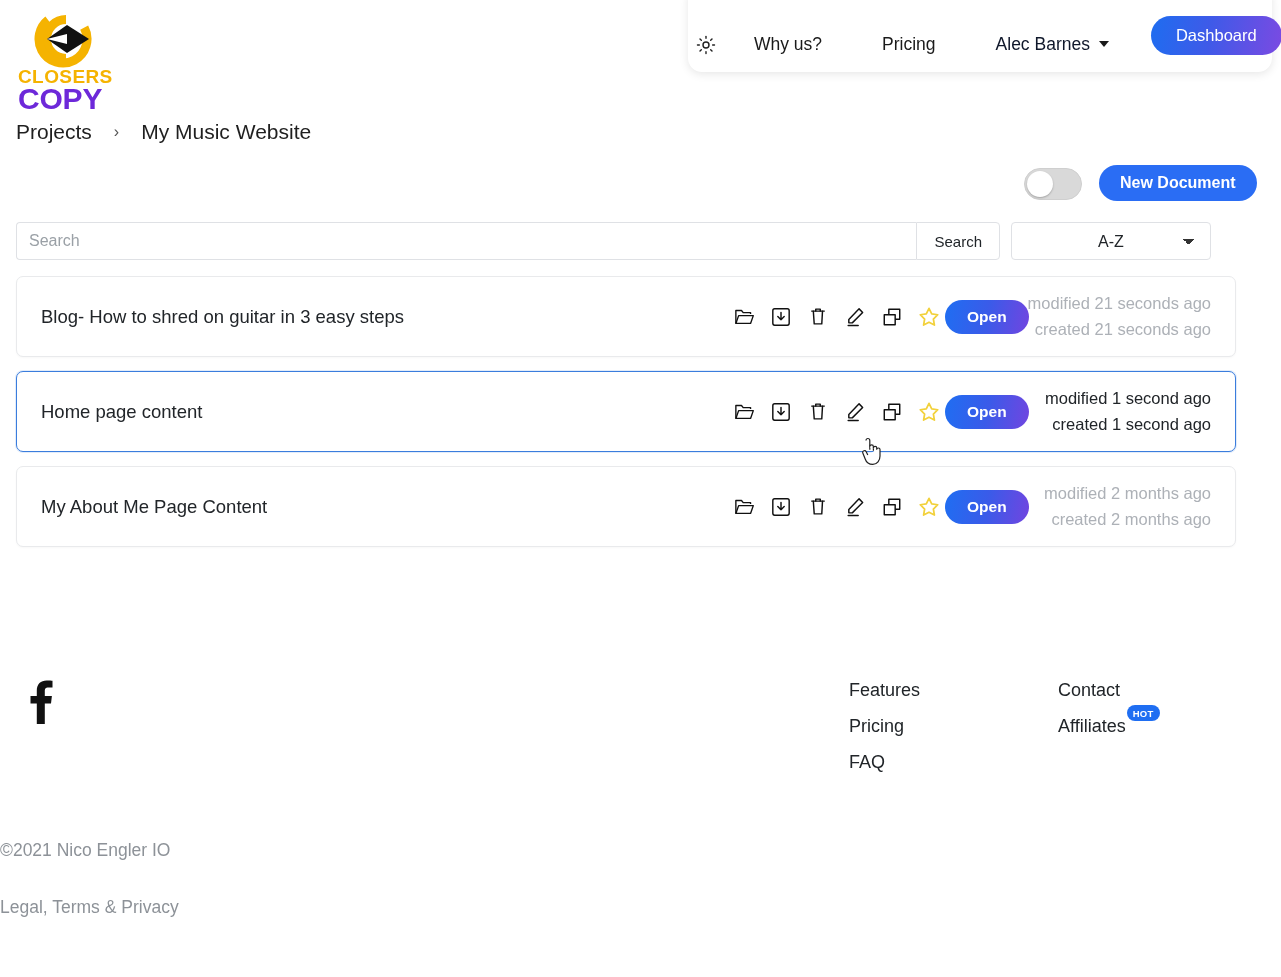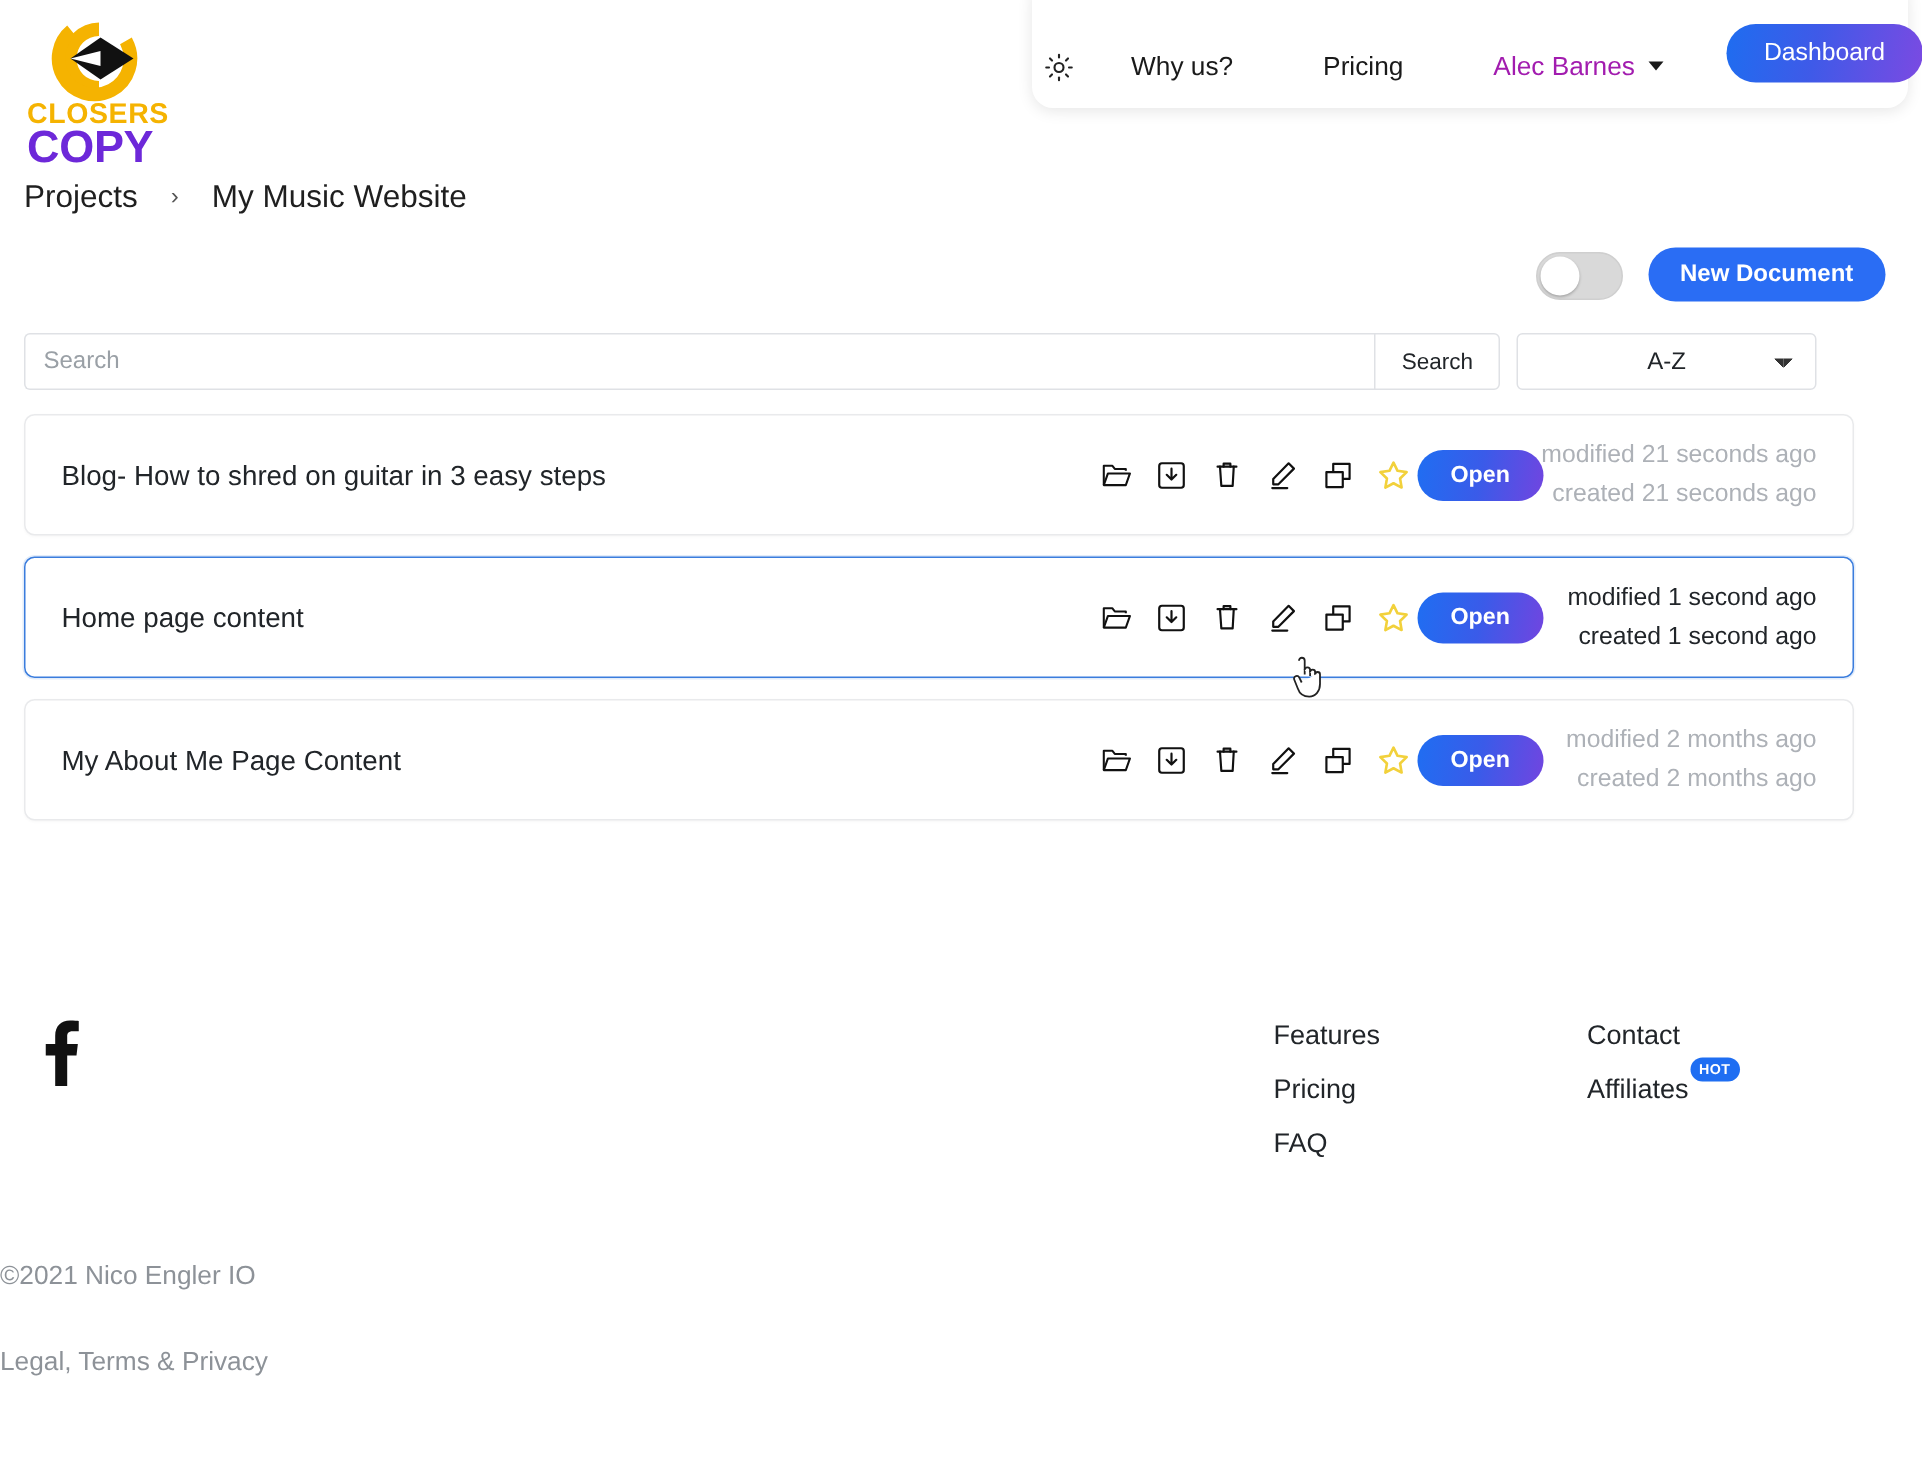--- a/index.html
+++ b/index.html
@@ -29,21 +29,21 @@
   .theme-icon {
     width: 42px; display: flex; align-items: center; justify-content: center;
     cursor: pointer;
   }
   .nav-link {
     font-size: 17.5px; color: #1a1a1a; text-decoration: none;
     padding: 0 22px; white-space: nowrap; cursor: pointer;
     font-family: "Liberation Sans", sans-serif;
   }
   .nav-user {
-    font-size: 17.5px; color: #a21caf; padding: 0 18px 0 22px;
+    font-size: 17.5px; color: #0f172a; padding: 0 18px 0 22px;
     display: flex; align-items: center; gap: 9px; cursor: pointer; white-space: nowrap; margin-top: 12px;
   }
   .caret {
     width: 0; height: 0;
     border-left: 5.5px solid transparent;
     border-right: 5.5px solid transparent;
     border-top: 6.5px solid #1a1a1a;
     display: inline-block;
   }
   .btn-dashboard {

